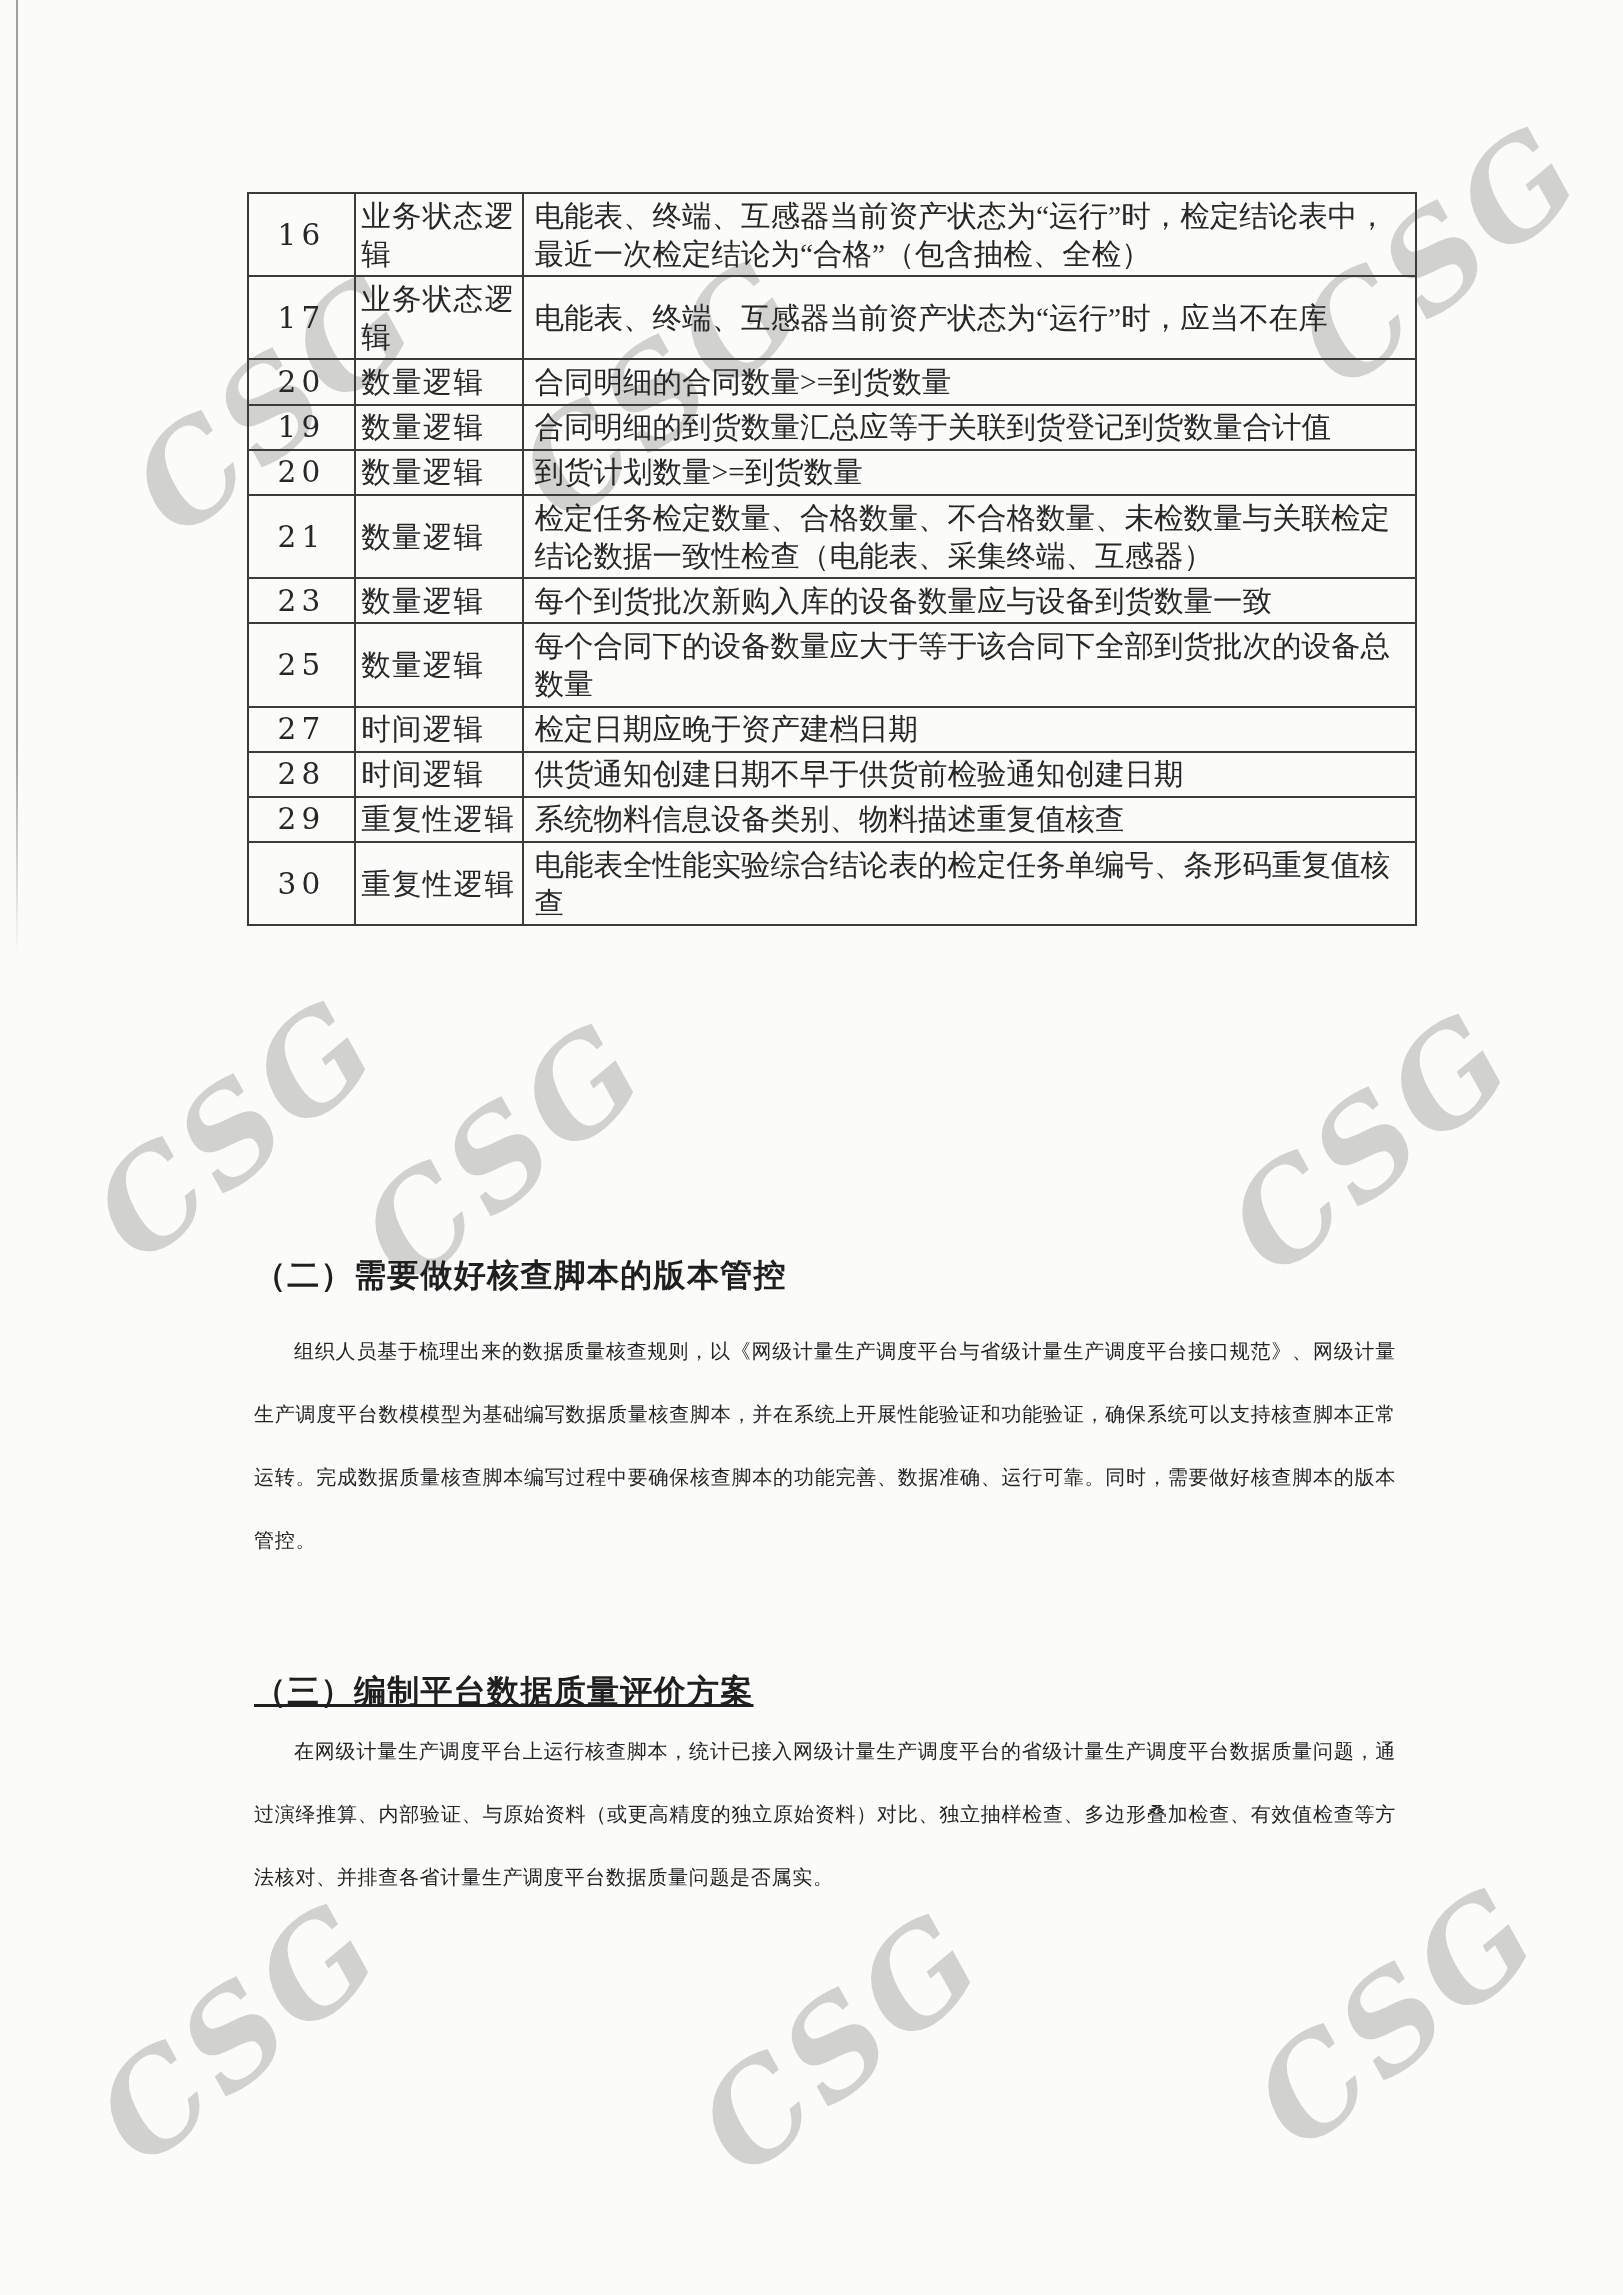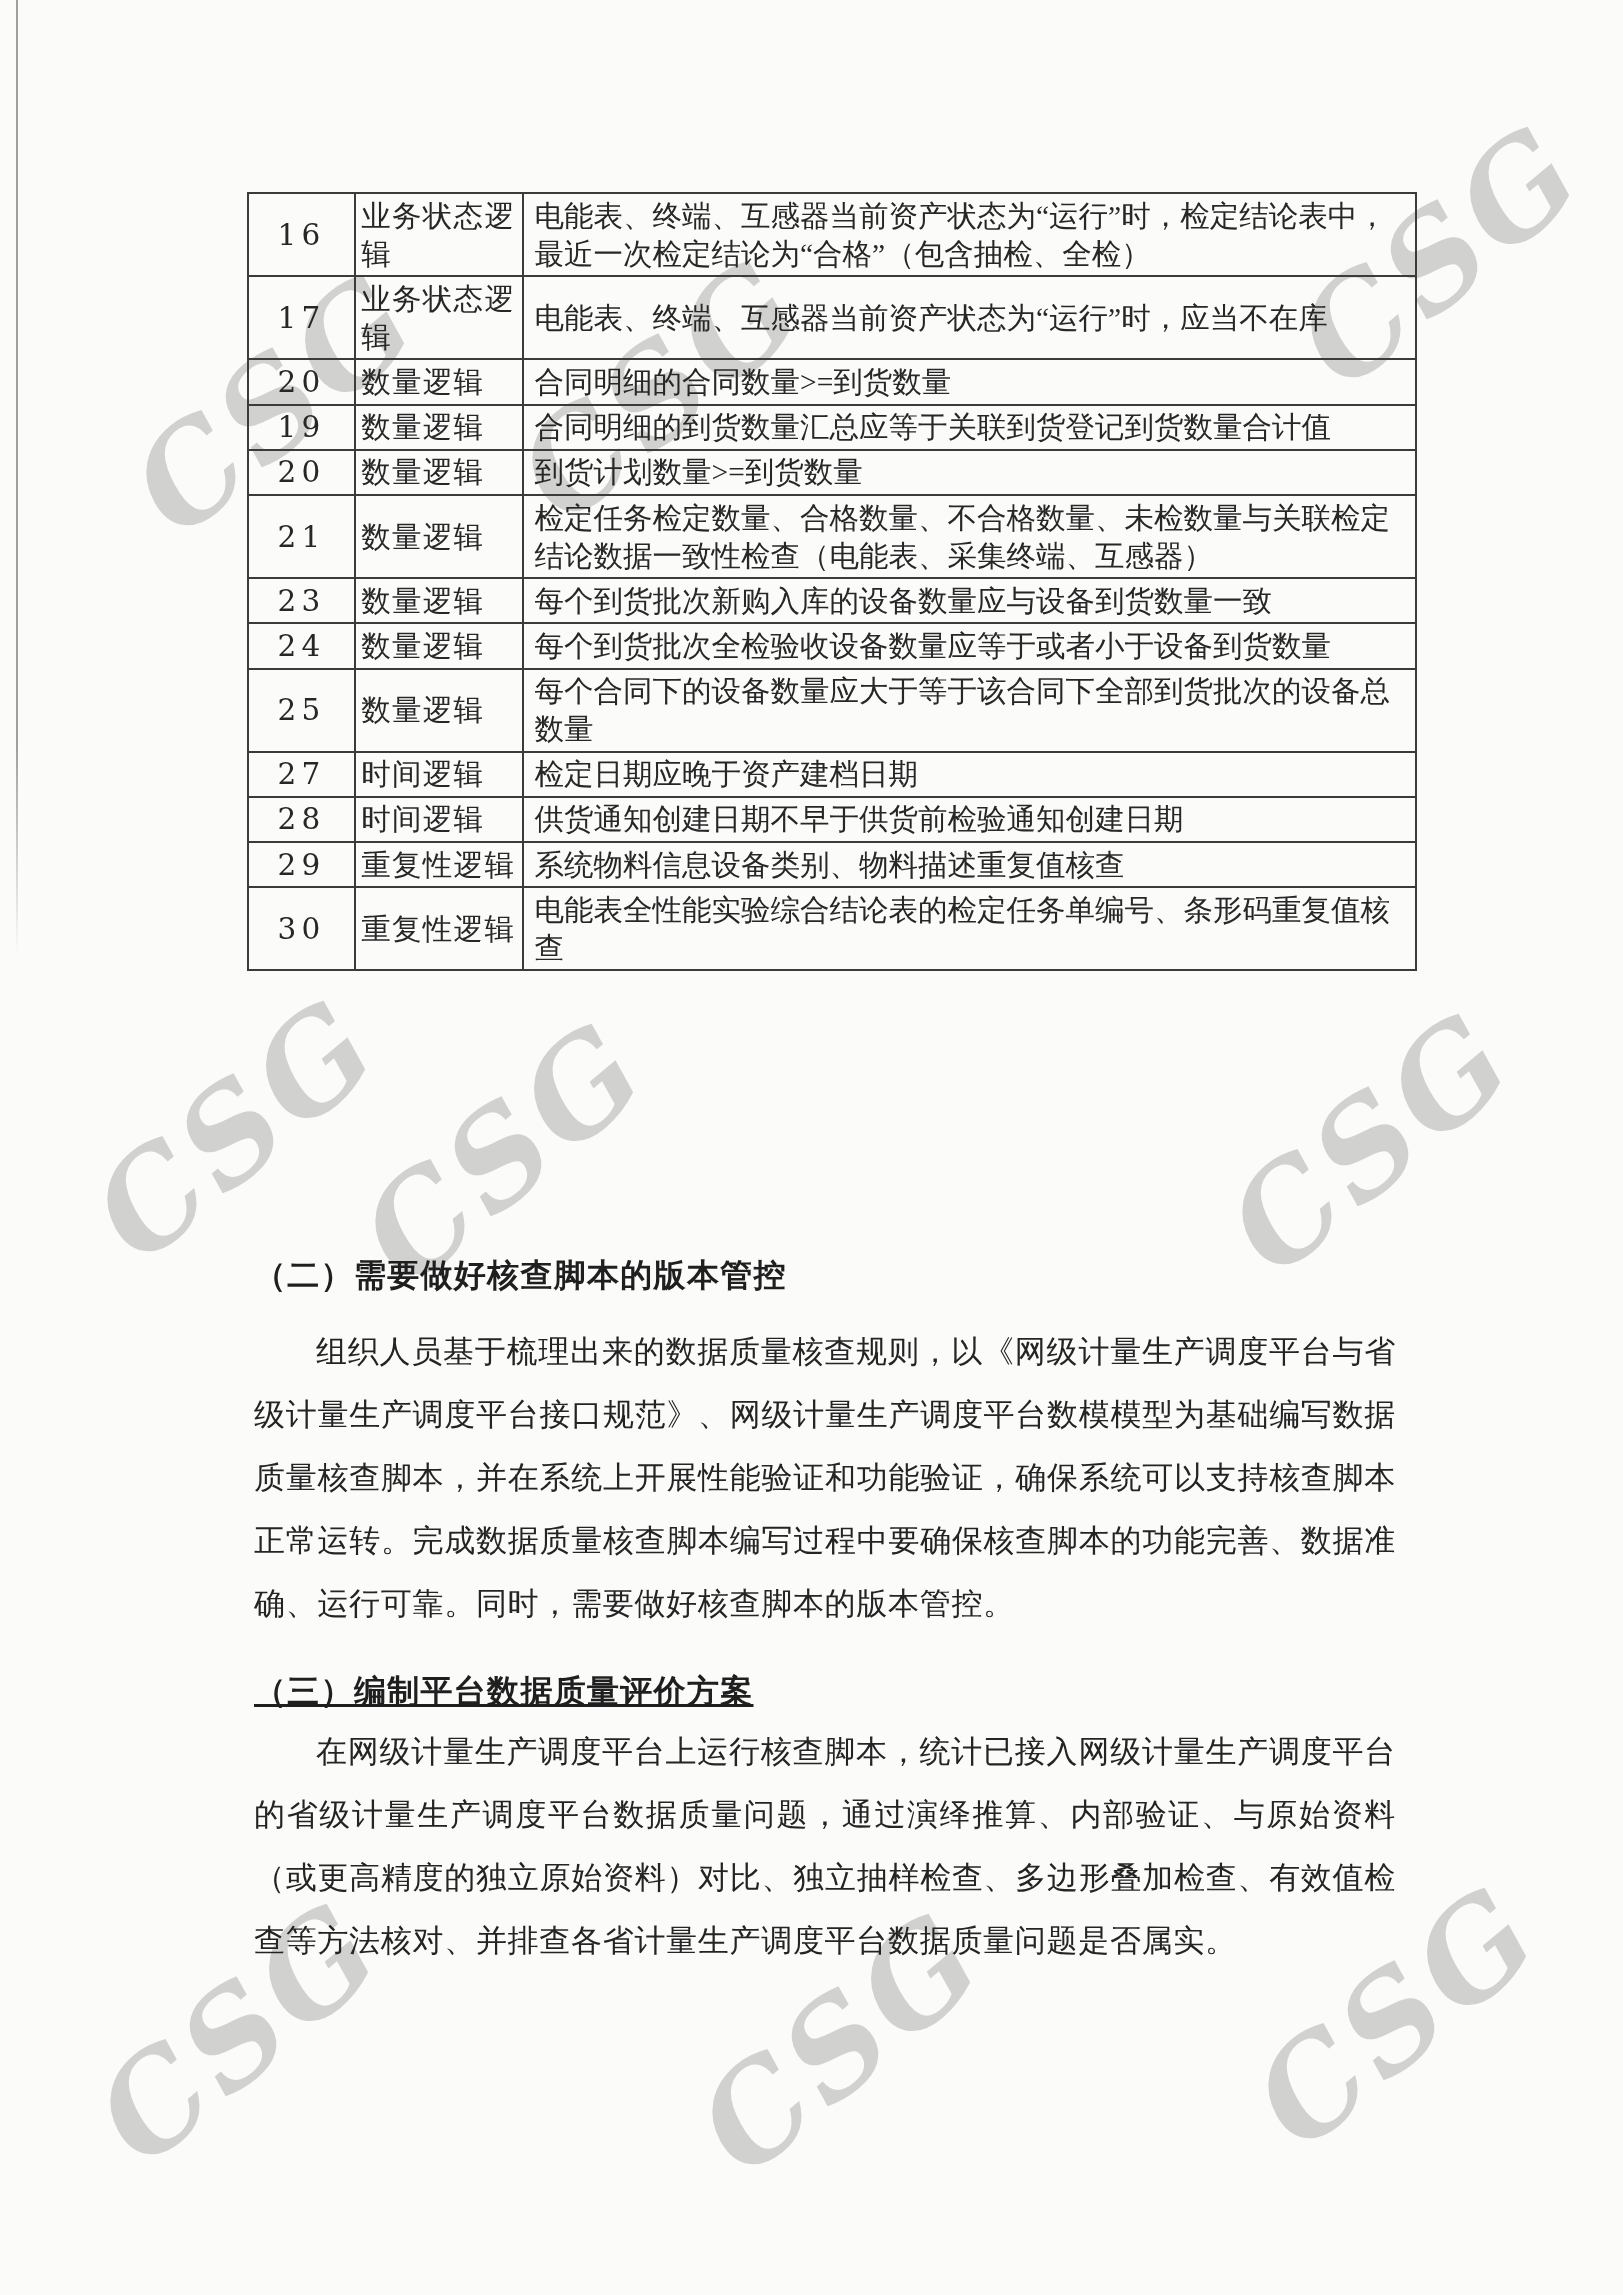--- a/index.html
+++ b/index.html
@@ -56,21 +56,21 @@
   td.c-desc{text-align:left;letter-spacing:0;padding:2.6px 10.5px;}
 
   
   .sec-h{
     position:absolute;left:254px;width:1142px;
     font-size:32px;font-weight:700;letter-spacing:1.3px;
     color:#1f1f1f;z-index:1;margin:0;
   }
   .para{
     position:absolute;left:254px;width:1142px;
-    font-size:31px;line-height:63px;
+    font-size:20px;line-height:63px;
     text-align:justify;text-indent:2em;letter-spacing:0.7px;
     color:#242424;z-index:1;margin:0;
   }
   #sec2-heading{top:1254px;}
   #sec2-para{top:1320px;}
   #sec3-heading{top:1670px;text-decoration:underline;}
   #sec3-para{top:1720px;}
 </style>
 </head>
 <body>
@@ -125,25 +125,20 @@
       <td class="c-no">21</td>
       <td class="c-type">数量逻辑</td>
       <td class="c-desc">检定任务检定数量、合格数量、不合格数量、未检数量与关联检定结论数据一致性检查（电能表、采集终端、互感器）</td>
     </tr>
         <tr>
       <td class="c-no">23</td>
       <td class="c-type">数量逻辑</td>
       <td class="c-desc">每个到货批次新购入库的设备数量应与设备到货数量一致</td>
     </tr>
         <tr>
-      <td class="c-no">24</td>
-      <td class="c-type">数量逻辑</td>
-      <td class="c-desc">每个到货批次全检验收设备数量应等于或者小于设备到货数量</td>
-    </tr>
-        <tr>
       <td class="c-no">25</td>
       <td class="c-type">数量逻辑</td>
       <td class="c-desc">每个合同下的设备数量应大于等于该合同下全部到货批次的设备总数量</td>
     </tr>
         <tr>
       <td class="c-no">27</td>
       <td class="c-type">时间逻辑</td>
       <td class="c-desc">检定日期应晚于资产建档日期</td>
     </tr>
         <tr>

